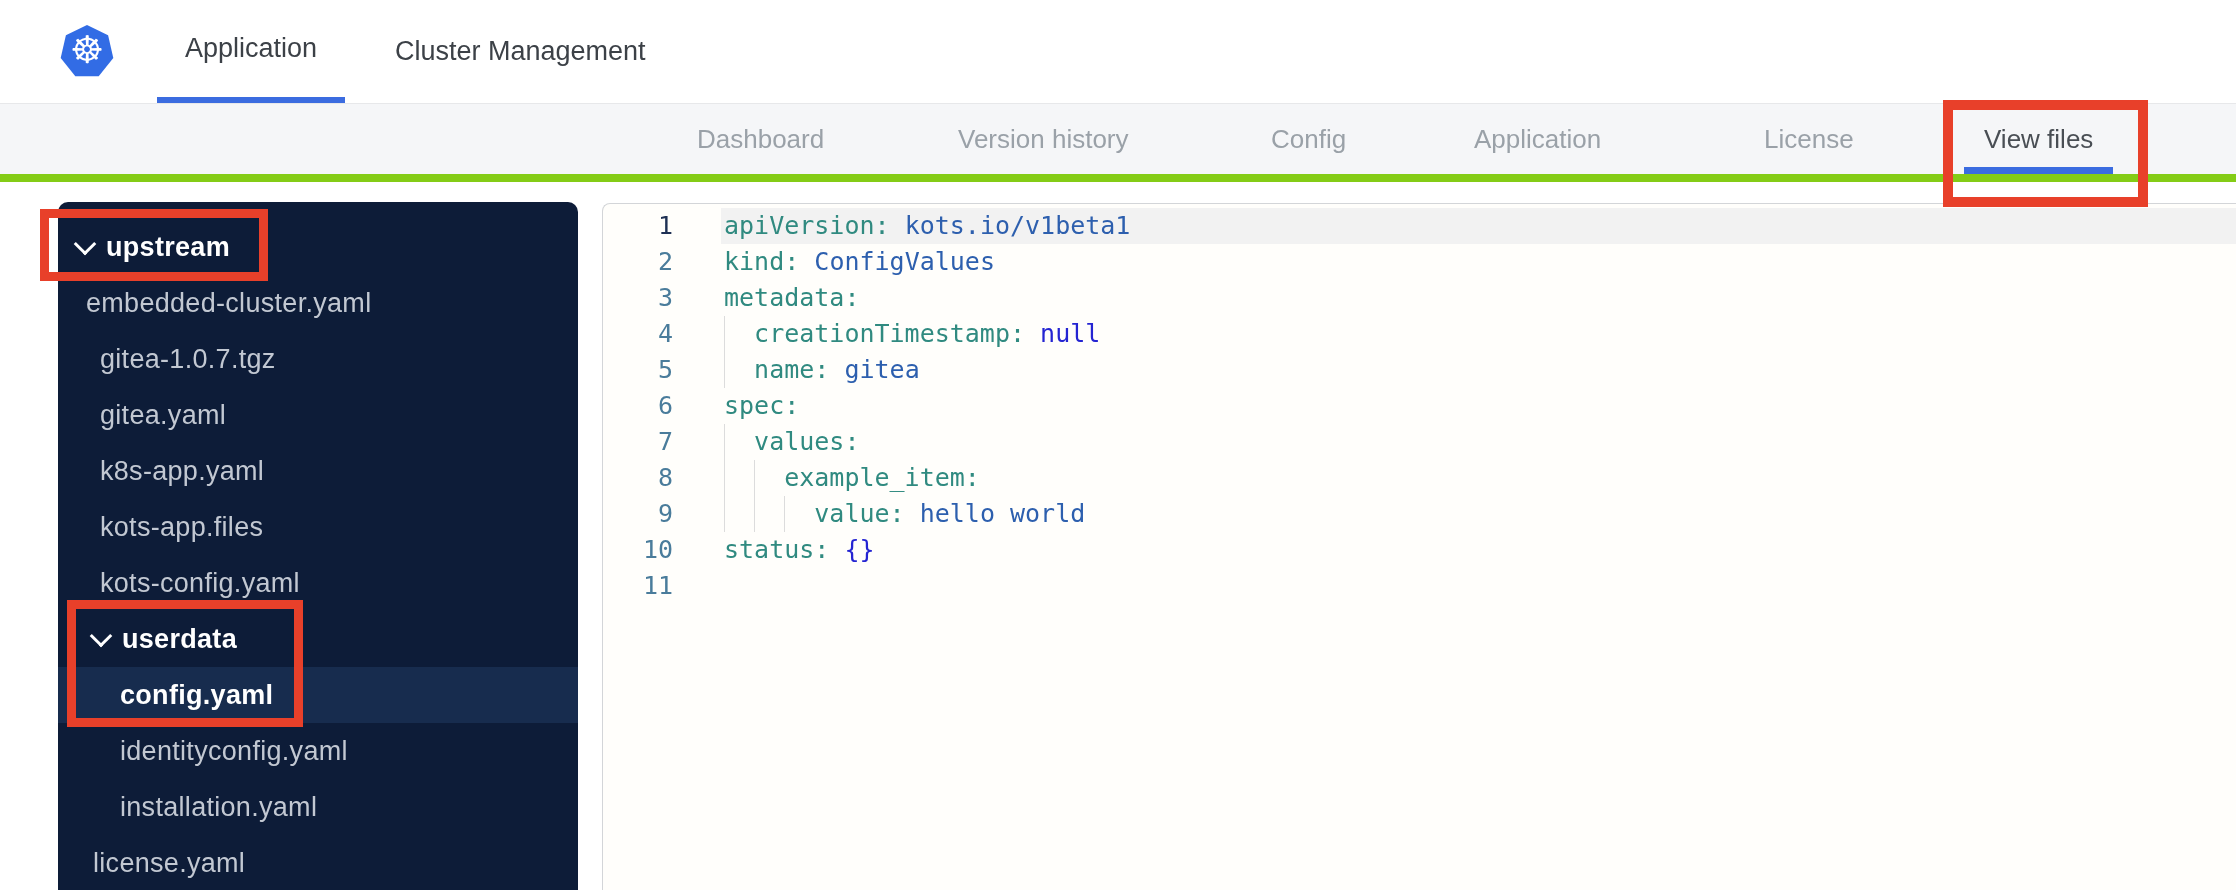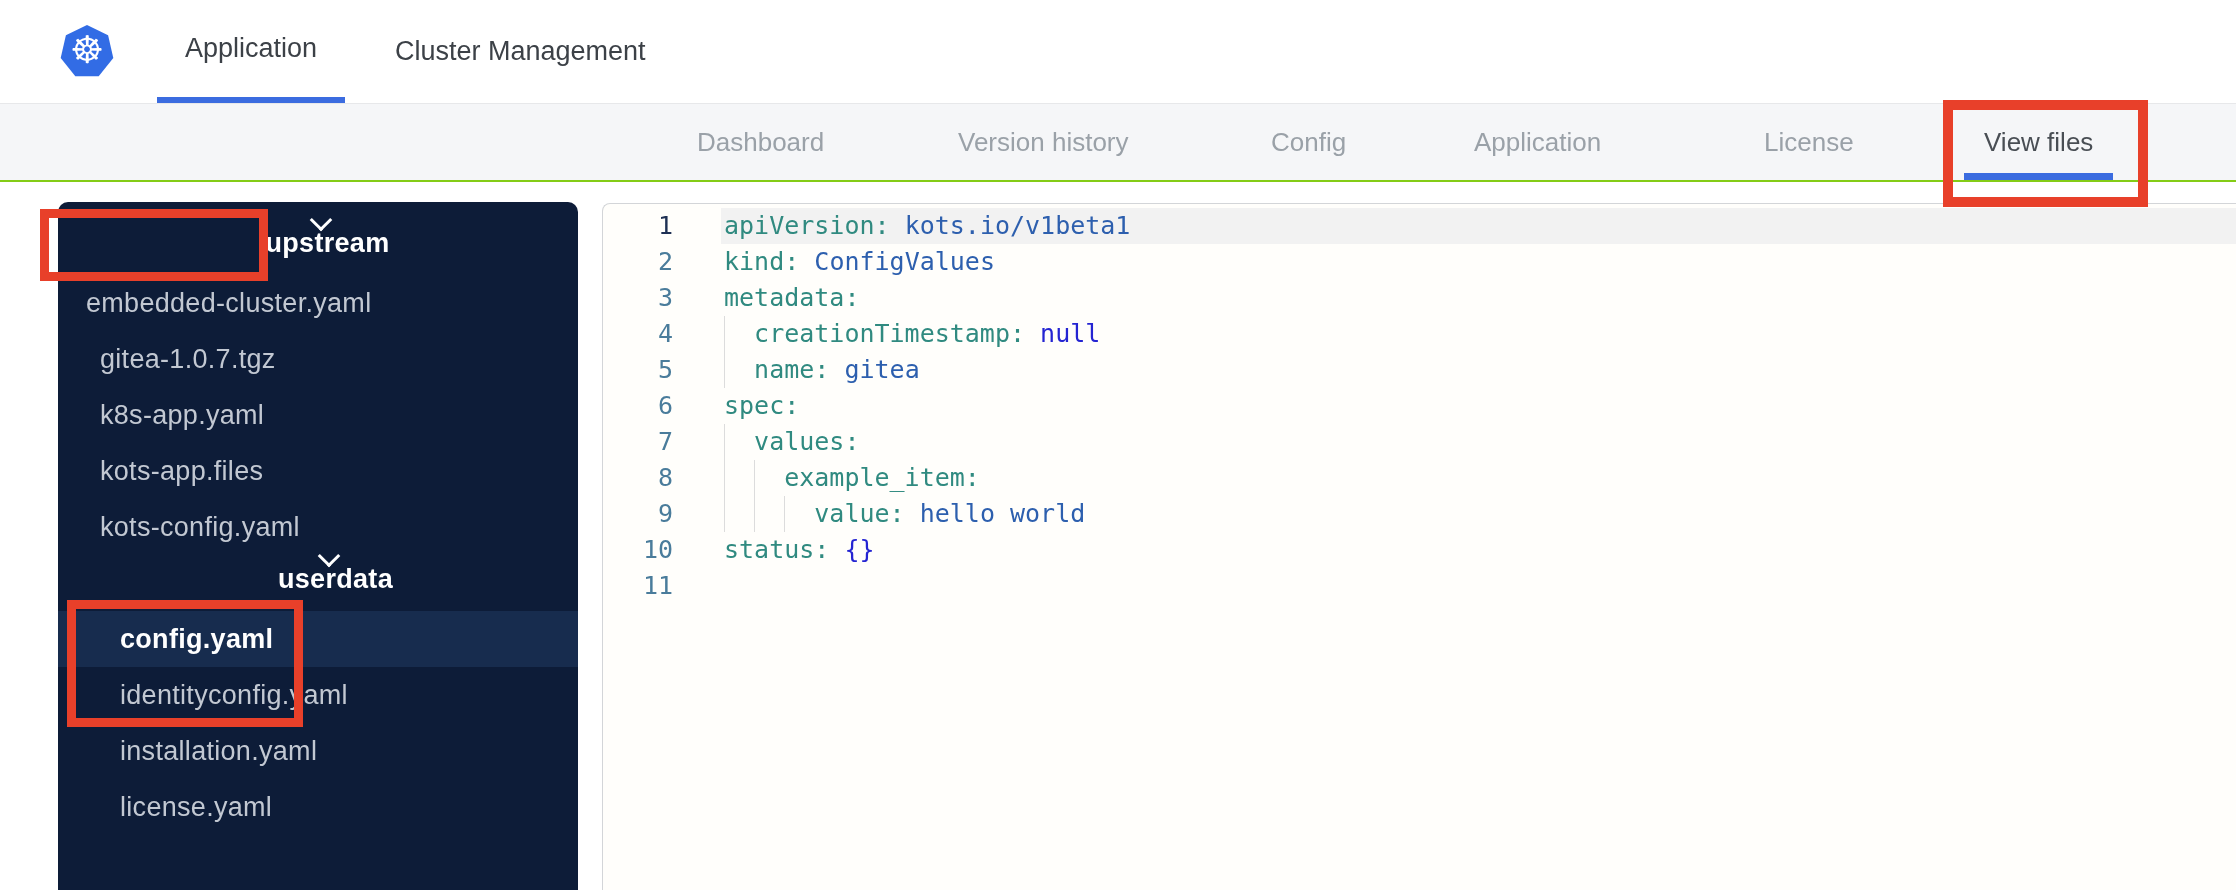--- a/index.html
+++ b/index.html
@@ -14,21 +14,21 @@
   .top-tab {
     position:absolute; top:0; height:103px; display:flex; align-items:center;
     padding:0 28px; box-sizing:border-box; font-size:27px; font-weight:500;
     color:#3c4147; cursor:pointer;
   }
   .top-tab.active { border-bottom:6px solid var(--accent-blue,#3b6ce0); }
 
   
   .subnav {
     position:absolute; left:0; top:103px; width:100%; height:79px;
-    background:#f5f6f8; border-top:1px solid #e7e8ea; border-bottom:2px solid #84cc16;
+    background:#f5f6f8; border-top:1px solid #e7e8ea; border-bottom:8px solid #84cc16;
     box-sizing:border-box;
   }
   .nav-item {
     position:absolute; top:0; height:100%; display:flex; align-items:center;
     font-size:26px; color:#9aa1a8; cursor:pointer;
   }
   .nav-item.active { color:#494e54; }
   .nav-item.active::after {
     content:""; position:absolute; left:-20px; right:-20px; bottom:0; height:7px;
     background:var(--accent-blue,#3b6ce0);
@@ -37,21 +37,21 @@
   
   .sidebar {
     position:absolute; left:58px; top:202px; width:520px; height:688px;
     background:var(--sidebar-bg,#0d1c38); border-radius:10px 10px 0 0;
     padding-top:17px; box-sizing:border-box;
   }
   .tree-row {
     height:56px; display:flex; align-items:center; box-sizing:border-box;
     font-size:27px; color:#c2c8d2; cursor:pointer; letter-spacing:0.3px;
   }
-  .tree-row.folder { color:#ffffff; font-weight:bold;flex-direction:column; }
+  .tree-row.folder { color:#ffffff; font-weight:bold; }
   .tree-row.selected { background:var(--sidebar-selected,#172c4e); color:#ffffff; font-weight:bold;text-align:center; }
   .chevron {
     width:13px; height:13px; border-left:3px solid #ffffff; border-bottom:3px solid #ffffff;
     transform:rotate(-45deg); margin-right:13px; margin-top:-7px; flex:0 0 auto;
   }
 
   
   .editor {
     position:absolute; left:602px; top:203px; width:1640px; height:687px;
     background:#fffefb; border:1px solid #d3d5d8; border-right:none; border-bottom:none;
@@ -119,20 +119,23 @@
         <span class="chevron"></span>
         <span>upstream</span>
       </div>
       <div class="tree-row" style="padding-left: 28px;">
         <span>embedded-cluster.yaml</span>
       </div>
       <div class="tree-row" style="padding-left: 42px;">
         <span>gitea-1.0.7.tgz</span>
       </div>
       <div class="tree-row" style="padding-left: 42px;">
+        <span>gitea.yaml</span>
+      </div>
+      <div class="tree-row" style="padding-left: 42px;">
         <span>k8s-app.yaml</span>
       </div>
       <div class="tree-row" style="padding-left: 42px;">
         <span>kots-app.files</span>
       </div>
       <div class="tree-row" style="padding-left: 42px;">
         <span>kots-config.yaml</span>
       </div>
       <div class="tree-row folder" style="padding-left: 35px;">
         <span class="chevron"></span>
@@ -140,21 +143,21 @@
       </div>
       <div class="tree-row selected" style="padding-left: 62px;">
         <span>config.yaml</span>
       </div>
       <div class="tree-row" style="padding-left: 62px;">
         <span>identityconfig.yaml</span>
       </div>
       <div class="tree-row" style="padding-left: 62px;">
         <span>installation.yaml</span>
       </div>
-      <div class="tree-row" style="padding-left: 62px;">
+      <div class="tree-row" style="padding-left: 35px;">
         <span>license.yaml</span>
       </div>
     </div>
 
   <div class="editor">
     <div class="gutter" id="gutter">
         <div class="gutter-num active">1</div>
         <div class="gutter-num">2</div>
         <div class="gutter-num">3</div>
         <div class="gutter-num">4</div>

